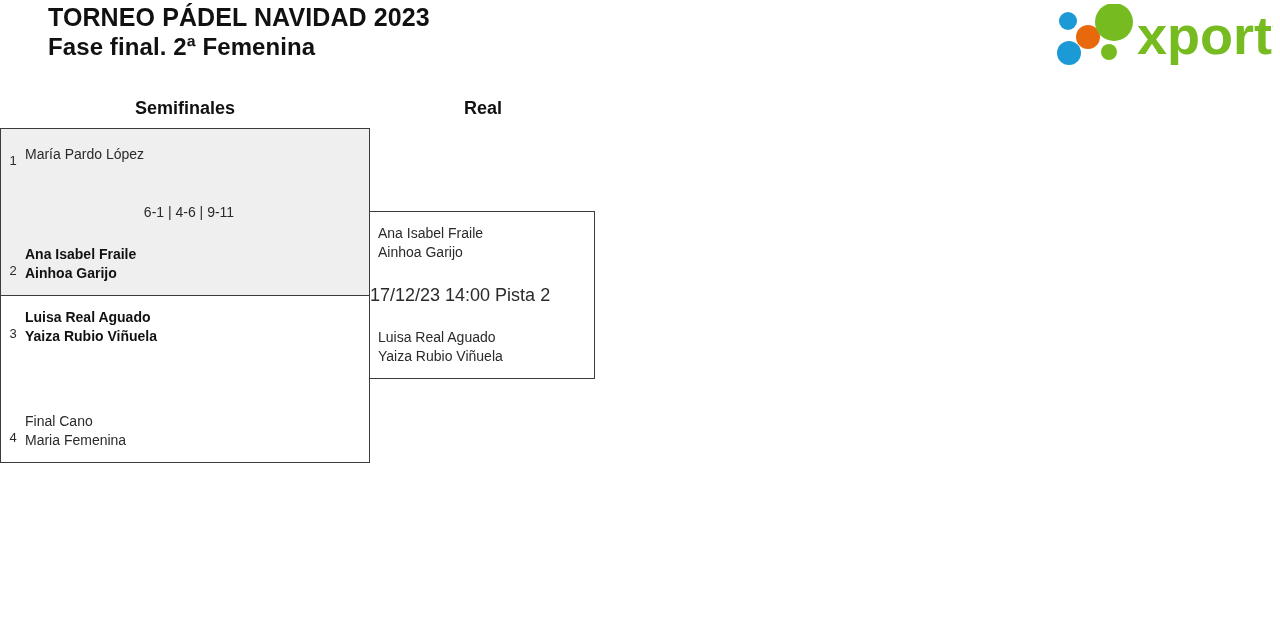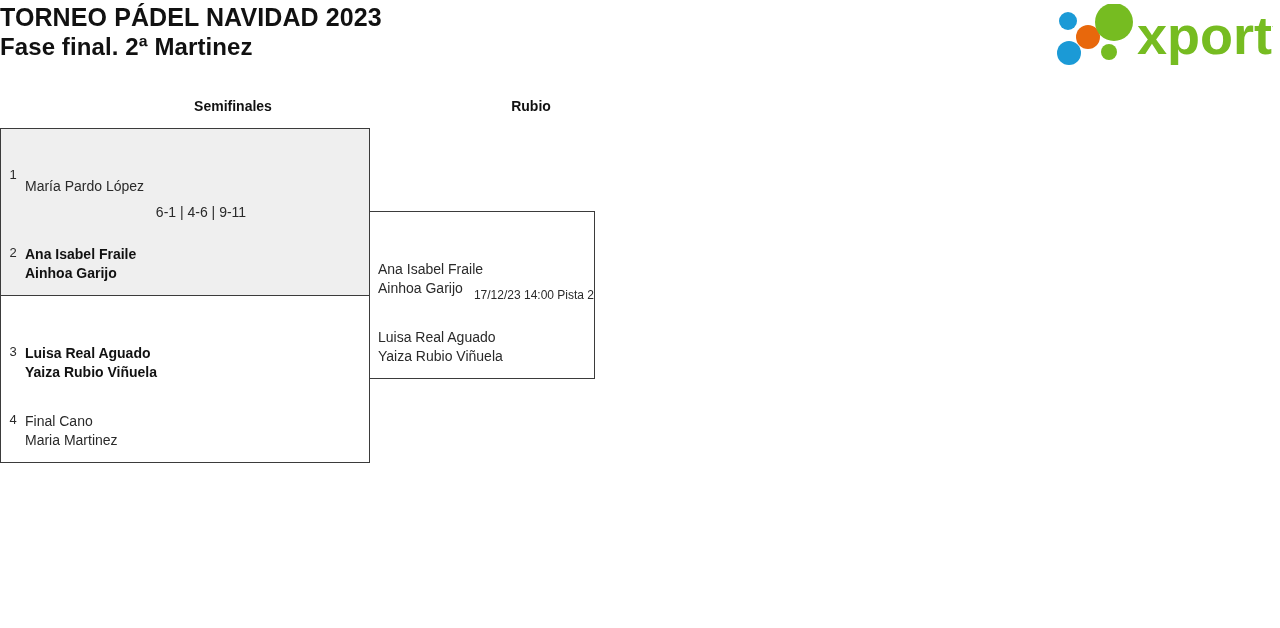--- a/index.html
+++ b/index.html
@@ -22,20 +22,21 @@
     position: absolute;
     top: 0;
     left: 0;
     width: 1280px;
     height: 75px;
   }
   .title-block {
     position: absolute;
     left: 0;
     top: 2px;
+    padding-left: 48px;
   }
   .title-line1 {
     font-size: 25px;
     font-weight: 700;
     letter-spacing: 0.1px;
     line-height: 30px;
     white-space: nowrap;
     color: #111111;
   }
   .title-line2 {
@@ -53,26 +54,25 @@
     right: 7px;
     top: 4px;
     width: 222px;
     height: 64px;
   }
   .brand-logo svg { display: block; }
 
   
   .round-header {
     position: absolute;
-    font-size: 14px;
+    font-size: 18px;
     font-weight: 700;
     color: #111111;
     text-align: center;
     white-space: nowrap;
-    padding-left: 48px;
   }
   #round-header-semifinals {
     left: 0px;
     top: 98px;
     width: 370px;
   }
   #round-header-final {
     left: 370px;
     top: 98px;
     width: 226px;
@@ -123,77 +123,76 @@
   }
   .seed-spacer {
     width: 8px;
     min-width: 8px;
   }
   .players {
     font-size: 14px;
     line-height: 19px;
     color: #2a2a2a;
     white-space: nowrap;
-    margin-top: 36px;
   }
   .players.winner { font-weight: 700; color: #111111; }
   .players .player-line { display: block; }
 
   
   .score {
     position: absolute;
-    left: 16px;
+    left: 4px;
     width: 100%;
     top: 50%;
     transform: translateY(-50%);
     text-align: center;
     font-size: 14px;
     line-height: 18px;
     color: #2a2a2a;
     white-space: nowrap;
   }
   .score-final {
     position: absolute;
     left: 0;
     width: 100%;
     top: 50%;
     transform: translateY(-50%);
-    text-align: right;
-    font-size: 12px;
+    text-align: left;
+    font-size: 18px;
     line-height: 18px;
     color: #2a2a2a;
     white-space: nowrap;
   }
 </style>
 </head>
 <body>
 
 <div class="page-header">
 
   <div class="title-block">
     <div class="title-line1">TORNEO PÁDEL NAVIDAD 2023</div>
-    <div class="title-line2">Fase final. 2ª Martinez</div>
+    <div class="title-line2">Fase final. 2ª Femenina</div>
   </div>
 
   <div class="brand-logo">
     <svg width="222" height="64" viewBox="0 0 222 64" xmlns="http://www.w3.org/2000/svg">
 
       <circle cx="17" cy="17" r="9" fill="#1b9ad6"></circle>
       <circle cx="18" cy="49" r="12" fill="#1b9ad6"></circle>
       <circle cx="37" cy="33" r="12" fill="#e8680c"></circle>
       <circle cx="63" cy="18" r="19" fill="#76bc21"></circle>
       <circle cx="58" cy="48" r="8" fill="#76bc21"></circle>
 
       <text x="86" y="50" font-family="Liberation Sans, sans-serif" font-size="54" font-weight="700" fill="#76bc21">xporty</text>
     </svg>
   </div>
 </div>
 
 <div class="round-header" id="round-header-semifinals">Semifinales</div>
-<div class="round-header" id="round-header-final">Rubio</div>
+<div class="round-header" id="round-header-final">Real</div>
 
 <div class="bracket">
 
   <div class="match shaded match-sf1">
     <div class="slot slot-top">
       <div class="seed">1</div>
       <div class="players">
         <span class="player-line">María Pardo López</span>
       </div>
     </div>
@@ -212,21 +211,21 @@
       <div class="seed">3</div>
       <div class="players winner">
         <span class="player-line">Luisa Real Aguado</span>
         <span class="player-line">Yaiza Rubio Viñuela</span>
       </div>
     </div>
     <div class="slot slot-bottom">
       <div class="seed">4</div>
       <div class="players">
         <span class="player-line">Final Cano</span>
-        <span class="player-line">Maria Martinez</span>
+        <span class="player-line">Maria Femenina</span>
       </div>
     </div>
   </div>
 
   <div class="match plain match-final">
     <div class="slot slot-top">
       <div class="seed-spacer"></div>
       <div class="players">
         <span class="player-line">Ana Isabel Fraile</span>
         <span class="player-line">Ainhoa Garijo</span>

